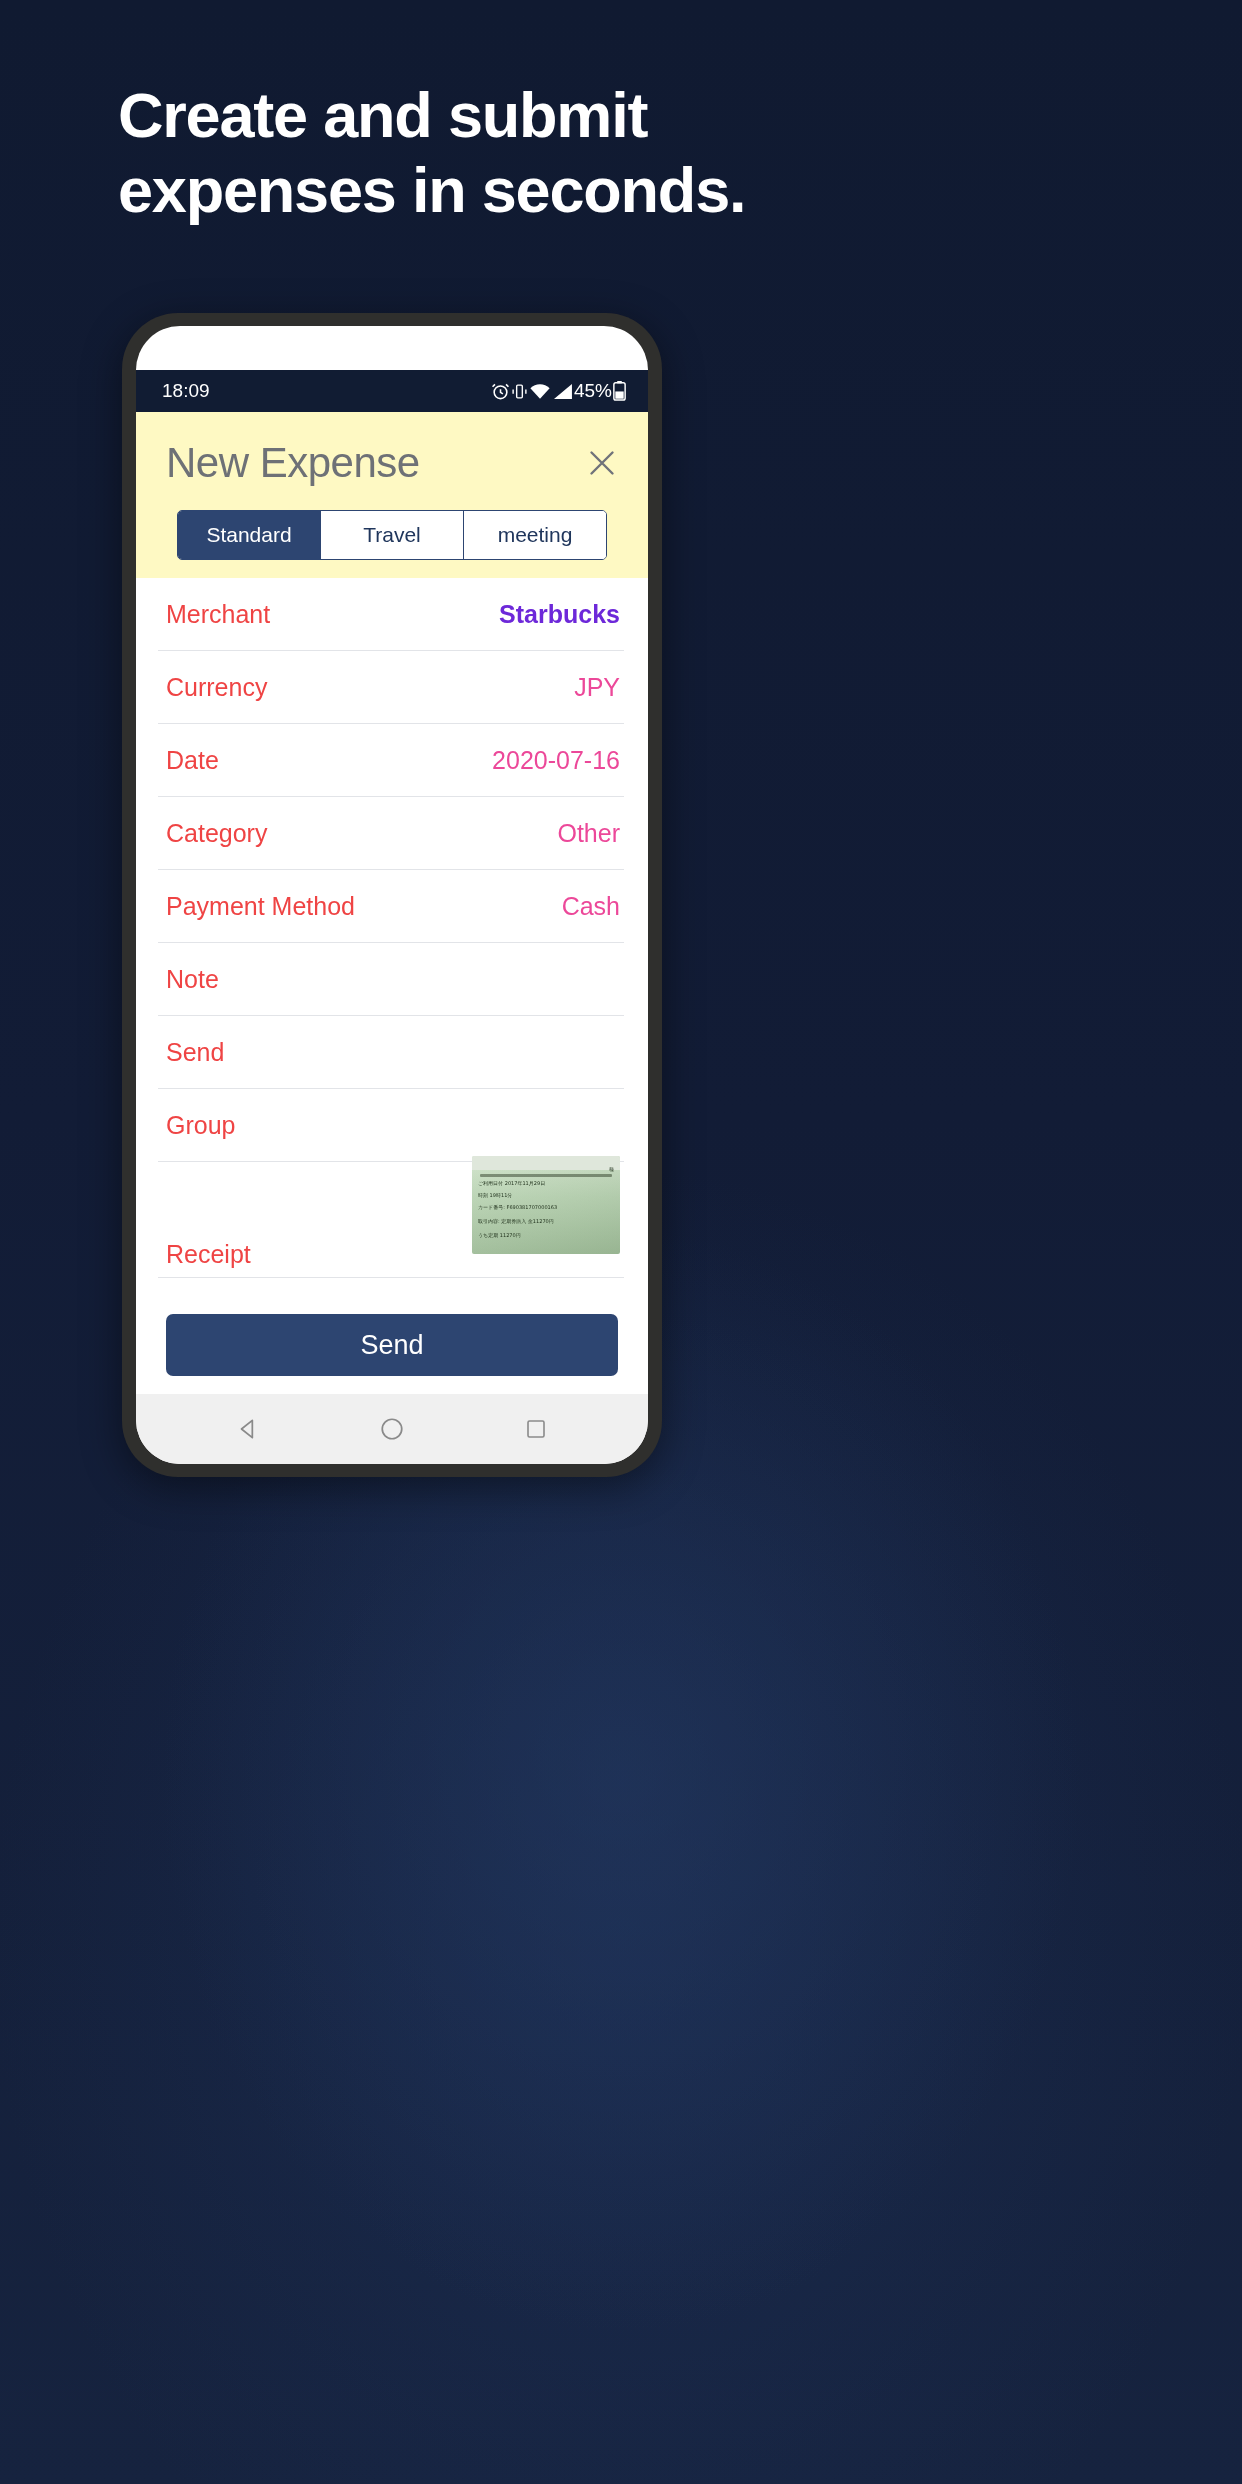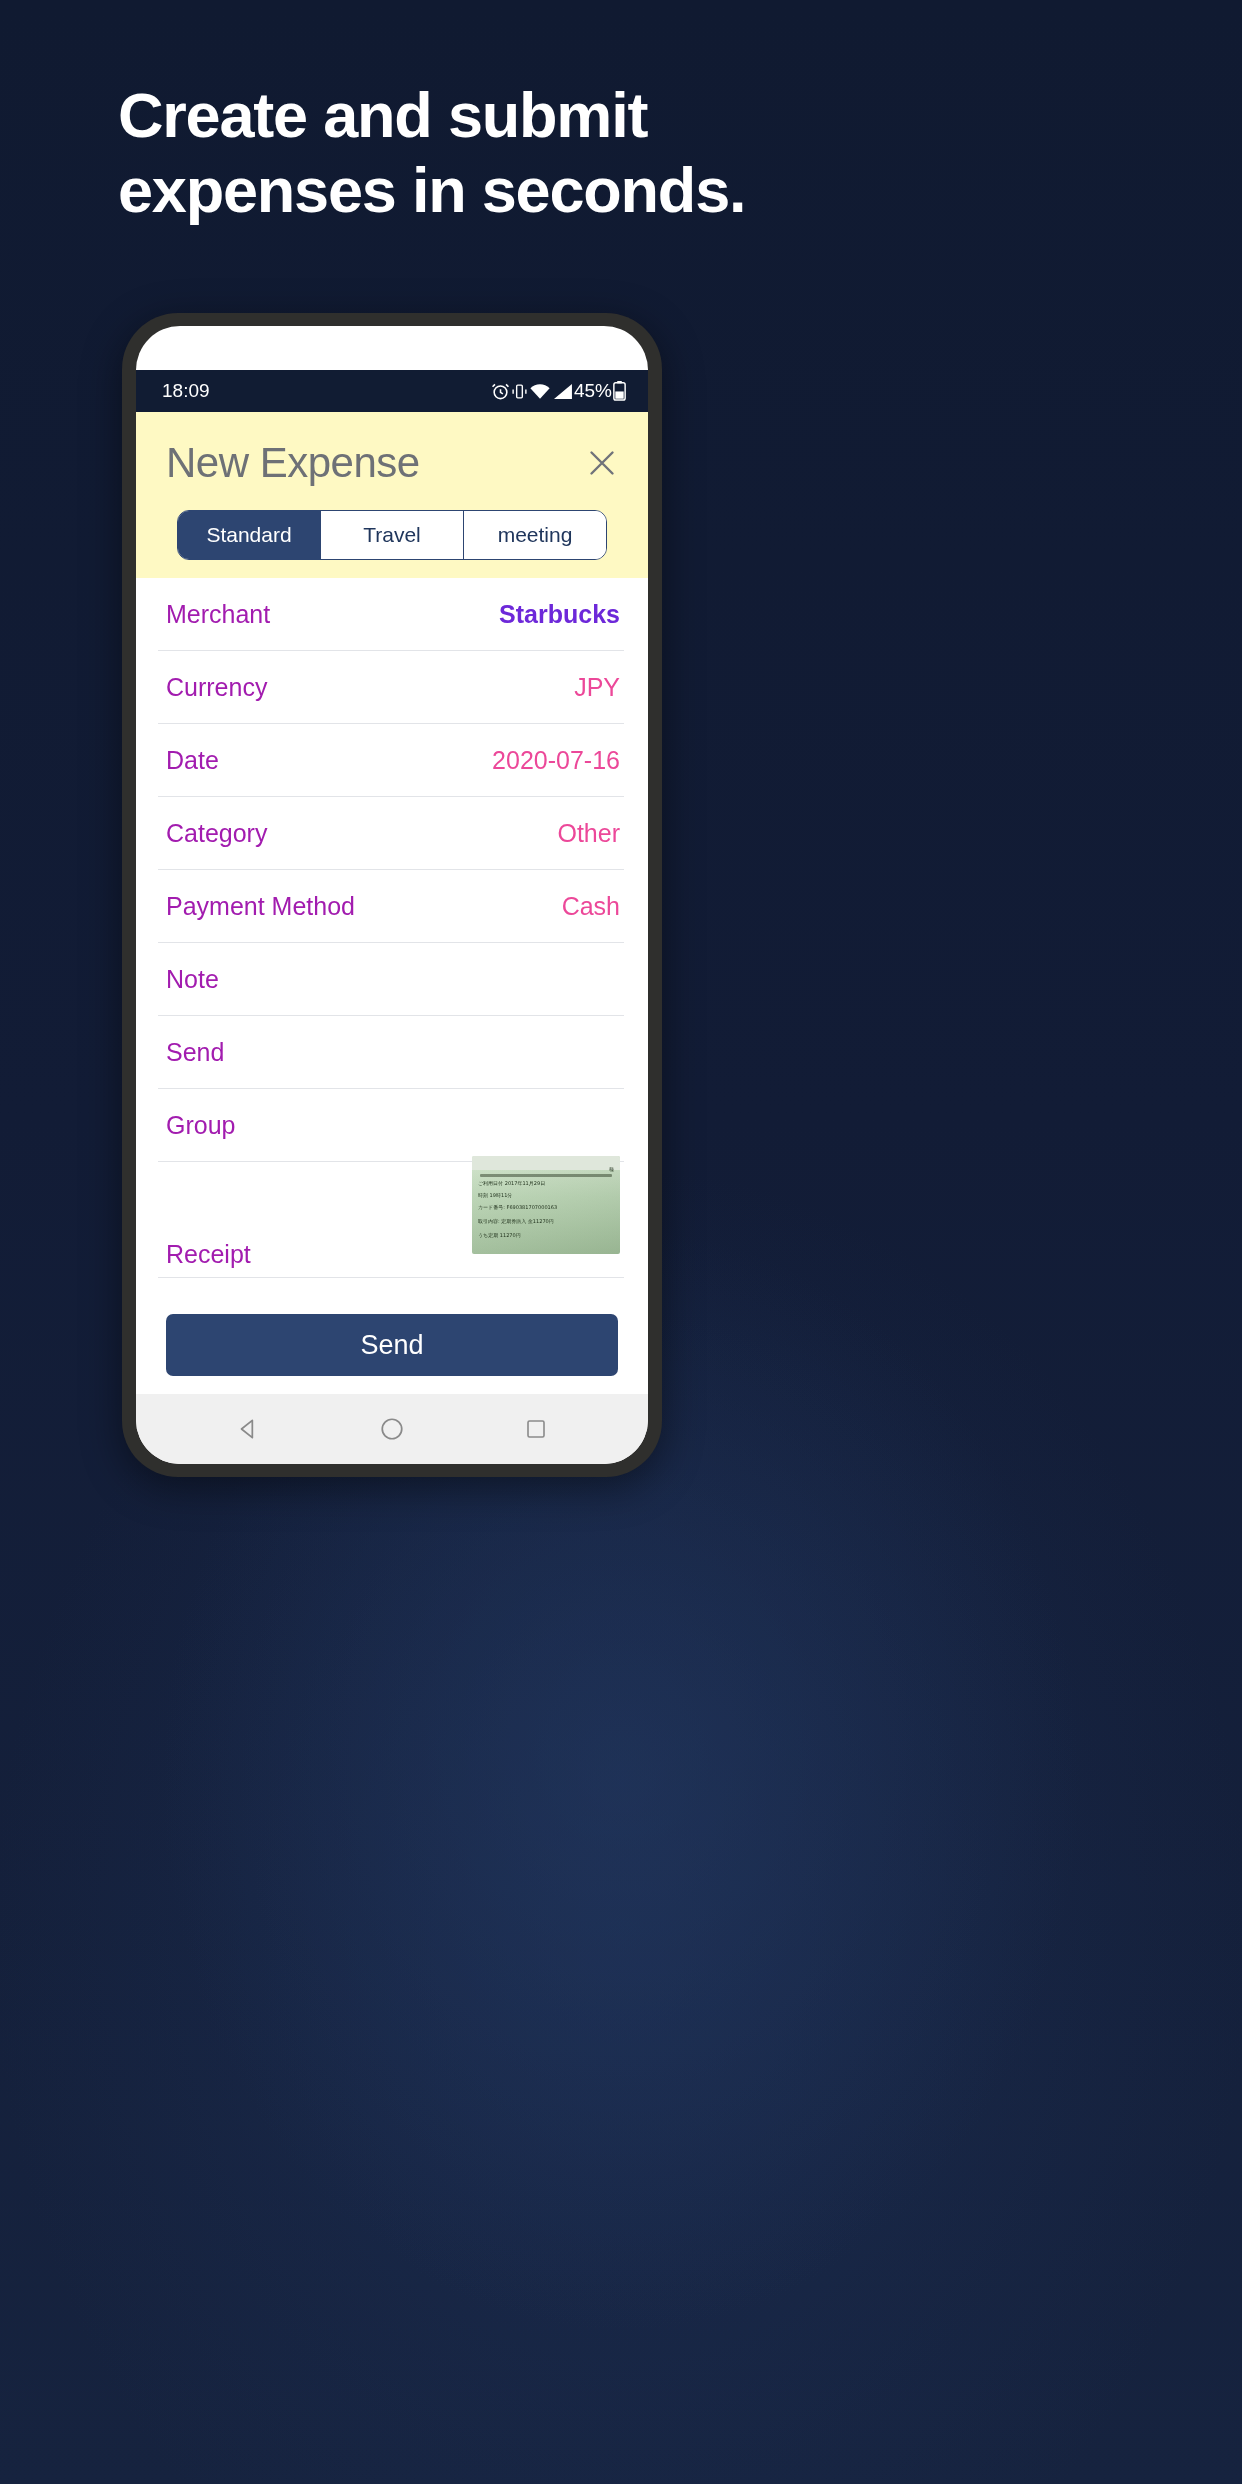--- a/index.html
+++ b/index.html
@@ -118,21 +118,21 @@
   }
   .close-btn svg { display:block; }
 
   
   .segmented {
     margin: 16px auto 0 auto;
     width: 430px;
     height: 50px;
     display: flex;
     border: 1px solid #2d4571;
-    border-radius: 12px;
+    border-radius: 5px;
     overflow: hidden;
     background: #ffffff;
   }
   .seg {
     flex: 1;
     display: flex;
     align-items: center;
     justify-content: center;
     font-size: 21px;
     color: #20365c;
@@ -157,21 +157,21 @@
     height: 73px;
     margin: 0 24px 0 22px;
     display: flex;
     align-items: center;
     justify-content: space-between;
     border-bottom: 1px solid #e2e4e8;
     padding: 0 4px 0 8px;
   }
   .row-label {
     font-size: 25px;
-    color: #a21caf;
+    color: #ef4444;
   }
   .row-value {
     font-size: 25px;
     color: #ec4899;
   }
   .row-value.strong { color: #6d28d9; font-weight: bold; }
   .row.receipt-row {
     height: 116px;
     align-items: flex-end;
     padding-bottom: 8px;

